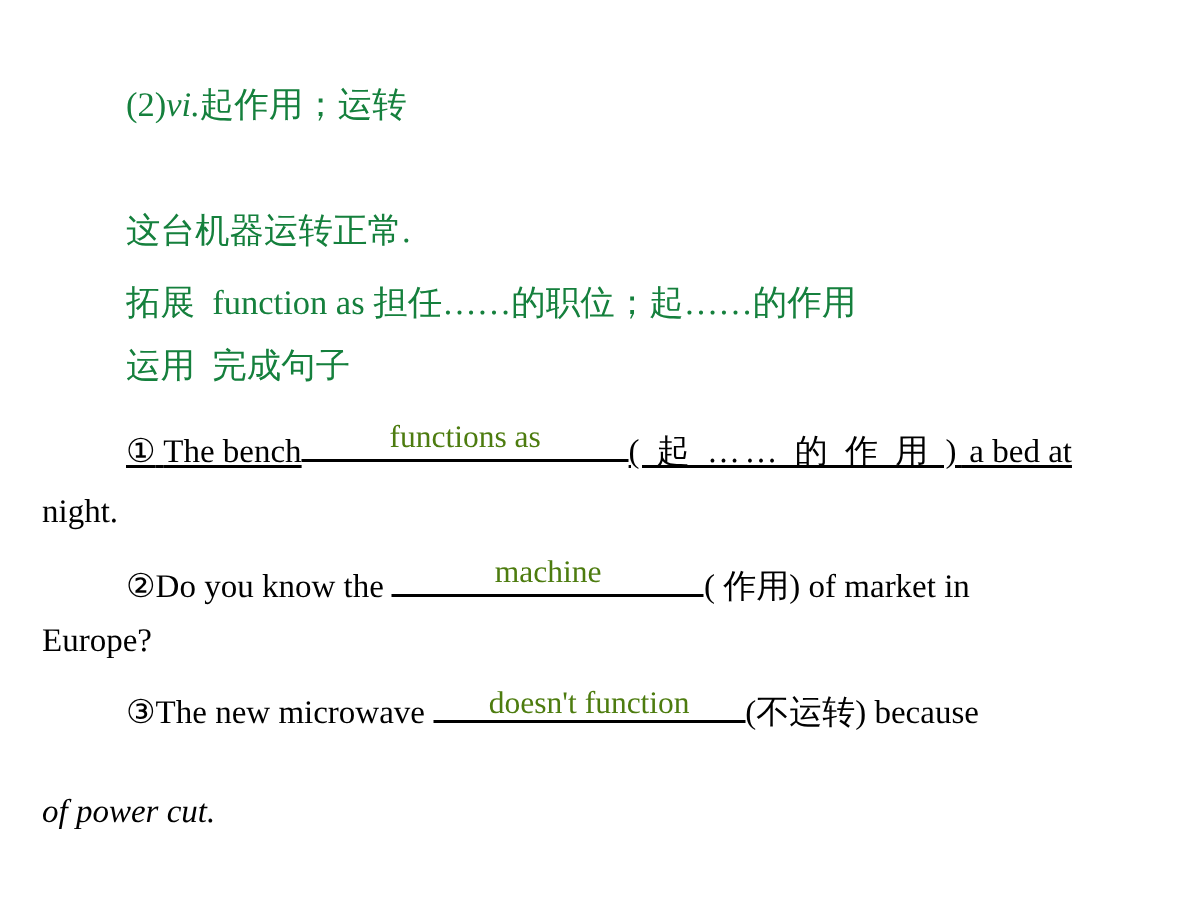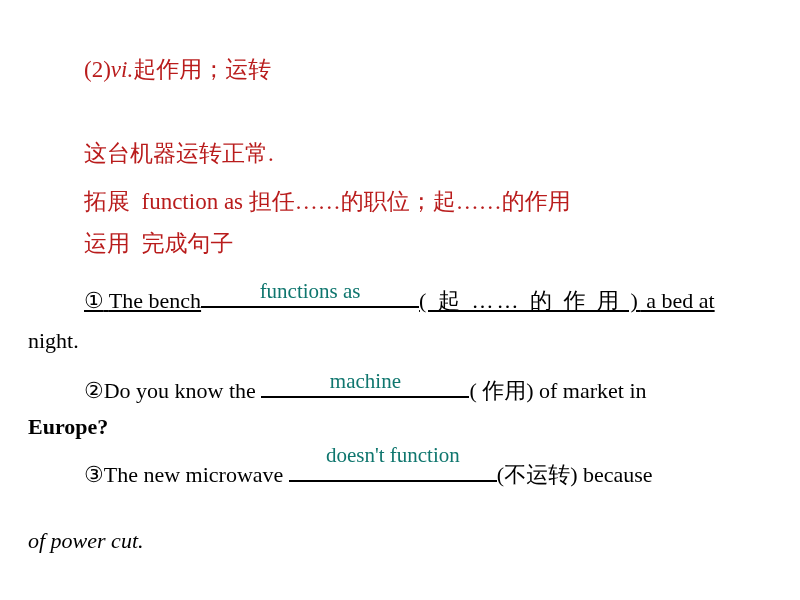--- a/index.html
+++ b/index.html
@@ -20,21 +20,21 @@
     inset: 0;
     background: #ffffff;
   }
 
   
   .line {
     position: absolute;
     white-space: pre;
     font-size: 22px;
     line-height: 1.0;
-    color: #b91c1c;
+    color: #15803d;
   }
   .cn-serif { font-family: "Liberation Serif", "DejaVu Serif", serif; }
   .bold-cn {
     font-family: "Liberation Sans", "DejaVu Sans", sans-serif;
     font-weight: normal;
   }
   .ital { font-style: italic; }
 
   
   #l-head { left: 84px; top: 58px; font-size: 23px; }
@@ -65,41 +65,41 @@
     display: inline-block;
     border-bottom: 2px solid #000;
     vertical-align: baseline;
     height: 1em;
   }
   .answer {
     position: absolute;
     left: 50%;
     transform: translateX(-50%);
     bottom: 4px;
-    color: #0f766e;
+    color: #4d7c0f;
     white-space: pre;
     font-size: 21px;
     line-height: 1;
   }
 
   .wide { letter-spacing: 3px; }
 
   
   #ex1      { left: 84px; top: 284px; text-decoration: underline; }
   #ex1-cont { top: 328px; }
   #ex2      { left: 84px; top: 374px; }
-  #ex2-cont { top: 414px; font-weight: bold; }
+  #ex2-cont { top: 414px; }
   #ex3      { left: 84px; top: 458px; }
   #ex3-cont { top: 528px; font-style: italic; }
 
   #b1 { width: 218px; }
   #b2 { width: 208px; }
   #b3 { width: 208px; }
 
-  #b3 .answer { bottom: 14px; margin-top: 40px; }
+  #b3 .answer { bottom: 1px; margin-top: 40px; }
 </style>
 </head>
 <body>
 
 <div class="page">
 
   <div class="line" id="l-head"><span class="num">(2)</span><span class="ital">vi.</span><span class="cn-serif">起作用；运转</span></div>
 
 
   <div class="line cn-serif" id="l-example-cn">这台机器运转正常.</div>

